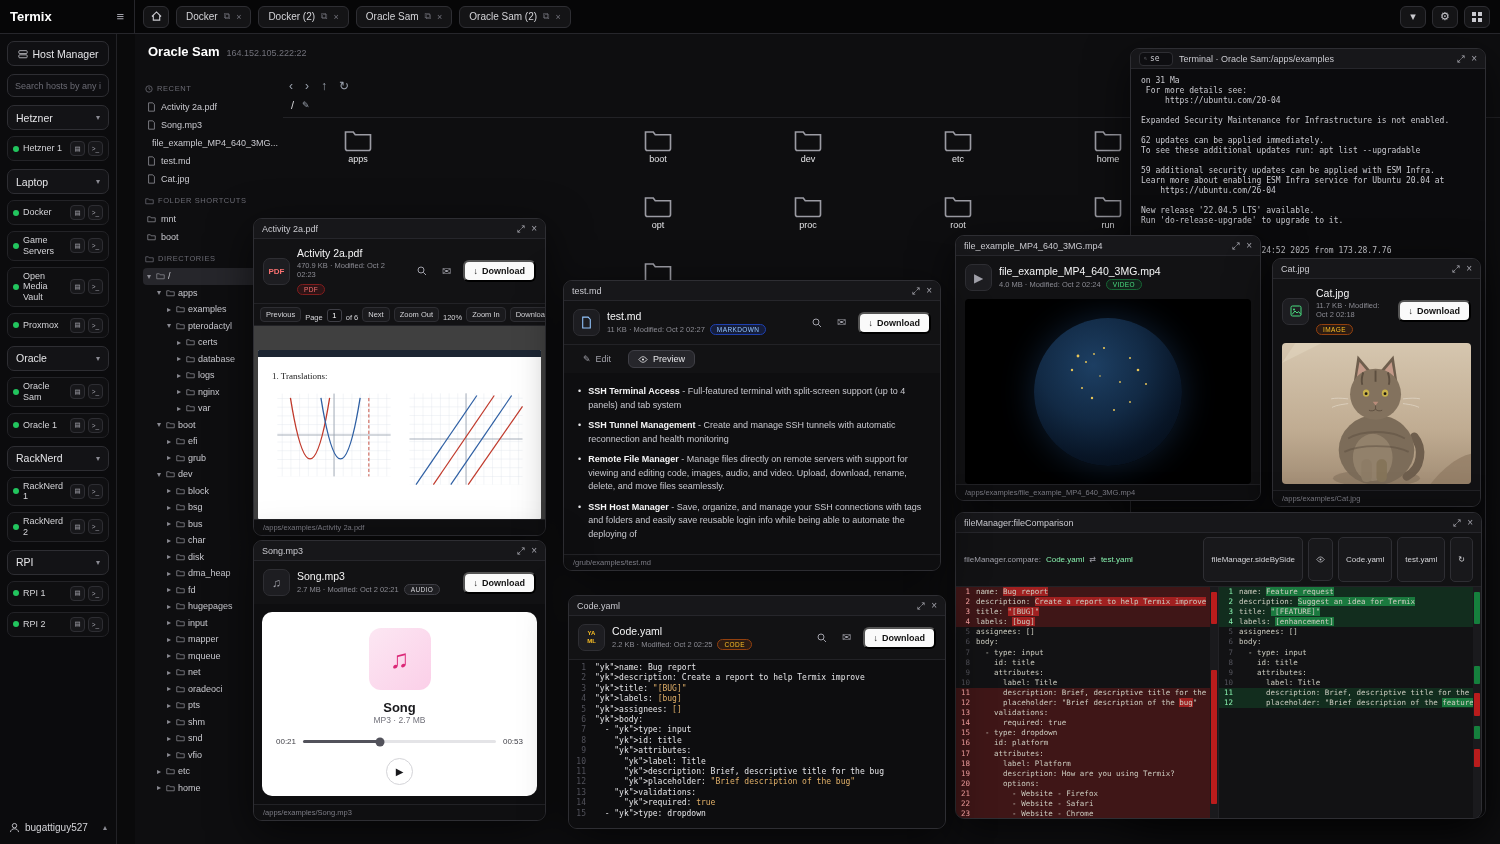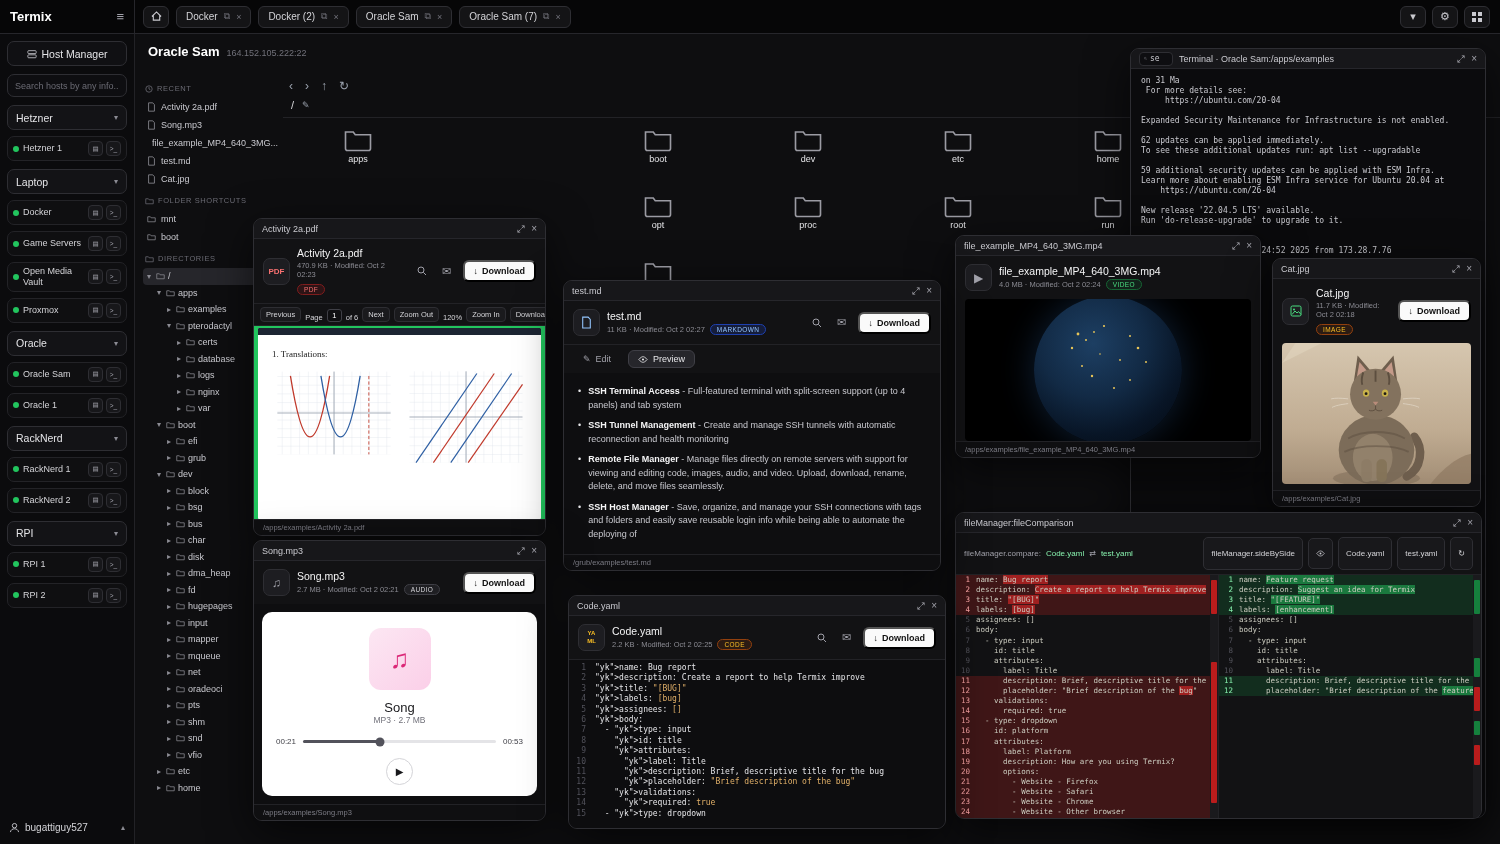--- a/index.html
+++ b/index.html
@@ -10,21 +10,21 @@
 .topbar{position:fixed;top:0;left:0;right:0;height:34px;background:#060607;border-bottom:1px solid #26262b;display:flex;align-items:center;z-index:50}
 .brand{width:135px;height:100%;display:flex;align-items:center;justify-content:space-between;padding:0 10px;border-right:1px solid #26262b}
 .brand-name{font-weight:bold;font-size:13px;color:#fff}
 .burger{color:#a1a1aa;font-size:13px}
 .tabs{display:flex;align-items:center;gap:7px;padding:0 8px;flex:1}
 .iconbtn{width:26px;height:22px;display:flex;align-items:center;justify-content:center;background:#141416;border:1px solid #2e2e33;border-radius:6px;color:#c9c9cf}
 .tab{display:flex;align-items:center;gap:6px;height:22px;padding:0 9px;background:#141416;border:1px solid #2e2e33;border-radius:6px;color:#d4d4d8;font-size:10px;white-space:nowrap}
 .ticon{color:#71717a;font-size:9px}
 .top-actions{display:flex;gap:6px;padding-right:10px}
 
-.sidebar{position:fixed;top:34px;left:0;bottom:0;width:135px;background:#0b0b0d;border-right:1px solid #222226;padding:7px;display:flex;flex-direction:column;gap:8px;z-index:40}
+.sidebar{position:fixed;top:34px;left:0;bottom:0;width:117px;background:#0b0b0d;border-right:1px solid #222226;padding:7px;display:flex;flex-direction:column;gap:8px;z-index:40}
 .hm-btn{height:25px;border:1px solid #2e2e33;border-radius:7px;background:#101013;color:#e4e4e7;font-size:10.5px;display:flex;align-items:center;justify-content:center;gap:5px;flex:none}
 .search-input{height:23px;border:1px solid #2e2e33;border-radius:7px;background:#0e0e11;color:#e4e4e7;font-size:9px;padding:0 7px;width:100%;outline:none;flex:none}
 .search-input::placeholder{color:#6b6b74}
 .host-groups{display:flex;flex-direction:column;gap:8px;overflow:hidden}
 .group{display:flex;flex-direction:column;gap:6px}
 .group-header{height:25px;border:1px solid #2e2e33;border-radius:7px;background:#131316;display:flex;align-items:center;justify-content:space-between;padding:0 8px;font-size:10.5px;color:#e4e4e7;flex:none}
 .chev{color:#8b8b93;font-size:8px}
 .host-item{min-height:25px;border:1px solid #232327;border-radius:7px;background:#0f0f11;display:flex;align-items:center;gap:4px;padding:3px 5px;font-size:9px}
 .dot{width:6px;height:6px;border-radius:50%;background:#22c55e;flex:none}
 .host-label{flex:1;color:#d4d4d8;line-height:1.2}
@@ -72,73 +72,73 @@
 .badge.videob{color:#4ade80;border-color:#166534;background:rgba(22,101,52,.2)}
 .badge.imageb{color:#fbbf24;border-color:#92400e;background:rgba(146,64,14,.2)}
 .dl-btn{height:22px;padding:0 9px;border-radius:6px;background:#fafafa;color:#111;font-size:9px;font-weight:bold;display:flex;align-items:center;gap:4px;flex:none}
 .ghost{width:18px;height:18px;display:flex;align-items:center;justify-content:center;color:#a1a1aa;flex:none}
 .wfooter{flex:none;height:16px;display:flex;align-items:center;padding:0 9px;font-size:7.5px;color:#7c7c85;border-top:1px solid #222226;background:#0f0f11;white-space:nowrap;overflow:hidden}
 
 .w-pdf{left:253px;top:218px;width:293px;height:318px;z-index:20}
 .pdf-toolbar{display:flex;align-items:flex-end;gap:4px;padding:3px 6px;border-top:1px solid #222226;border-bottom:1px solid #222226;font-size:7.5px;color:#d4d4d8;white-space:nowrap;overflow:hidden;flex:none}
 .pbtn{border:1px solid #2e2e33;background:#1a1a1d;border-radius:4px;padding:2px 5px;color:#d4d4d8;font-size:7.5px;flex:none}
 .page-input{width:15px;height:13px;background:#0f0f11;border:1px solid #3f3f46;border-radius:3px;color:#fff;text-align:center;font-size:7.5px}
-.pdf-viewer{flex:1;background:#22c55e;overflow:hidden;padding:2px 4px 0;display:flex;justify-content:center}
+.pdf-viewer{flex:1;background:#404040;overflow:hidden;padding:24px 4px 0;display:flex;justify-content:center}
 .pdf-page{background:#fff;width:100%;border-radius:1px;overflow:hidden}
 .pdf-prev-edge{height:7px;background:#1c2532;margin-bottom:14px}
 .pdf-heading{font-family:"Liberation Serif",serif;font-size:9px;color:#1a1a1a;margin:6px 0 8px 14px}
 .pdf-graphs{display:flex;gap:10px;justify-content:center;align-items:flex-start}
 
 .w-md{left:563px;top:280px;width:378px;height:291px;z-index:21}
 .md-tabs{display:flex;gap:7px;padding:5px 9px;border-top:1px solid #222226;flex:none}
 .mtab{display:flex;align-items:center;gap:5px;font-size:9px;color:#a1a1aa;padding:3px 9px;border-radius:6px;border:1px solid transparent}
 .mtab.active{background:#26262b;border-color:#3f3f46;color:#e4e4e7}
 .md-body{flex:1;overflow:hidden;padding:12px 14px;background:#0e0e10}
 .md-h1{font-size:15px;font-weight:bold;color:#fff;margin:4px 0 12px}
 .md-li{display:flex;gap:7px;font-size:9px;color:#c9c9cf;line-height:1.5;margin-bottom:7px}
 .md-li b{color:#f4f4f5}
 .bullet{color:#e4e4e7;flex:none}
 
 .w-audio{left:253px;top:540px;width:293px;height:281px;z-index:22}
 .audio-body{flex:1;background:#0e0e10;padding:8px;display:flex}
 .audio-card{flex:1;background:#fff;border-radius:10px;display:flex;flex-direction:column;align-items:center;padding:16px 14px 10px}
 .song-art{width:62px;height:62px;border-radius:12px;background:linear-gradient(135deg,#fce7f3,#fbcfe8);display:flex;align-items:center;justify-content:center;margin-bottom:10px}
 .song-note{color:#db2777;font-size:26px}
-.song-title{font-size:13px;font-weight:normal;color:#18181b}
+.song-title{font-size:13px;font-weight:bold;color:#18181b}
 .song-sub{font-size:8.5px;color:#71717a;margin-bottom:12px}
 .audio-ctl{width:100%;display:flex;align-items:center;gap:7px;font-size:8px;color:#3f3f46}
 .track{flex:1;height:3px;background:#e4e4e7;border-radius:2px;position:relative}
 .track-fill{position:absolute;left:0;top:0;bottom:0;background:#52525b;border-radius:2px}
 .thumb{position:absolute;top:50%;transform:translate(-50%,-50%);width:9px;height:9px;background:#52525b;border-radius:50%}
 .play-btn{width:27px;height:27px;border-radius:50%;border:1px solid #d4d4d8;display:flex;align-items:center;justify-content:center;color:#18181b;font-size:10px;margin-top:12px;background:#fff}
 
 .w-code{left:568px;top:595px;width:378px;height:234px;z-index:23}
 .code-body{flex:1;background:#0d0d0f;font-family:"DejaVu Sans Mono",monospace;font-size:8px;line-height:10.4px;overflow:hidden;padding:3px 0;border-top:1px solid #222226}
 .cline{display:flex;white-space:pre}
 .cnum{width:26px;text-align:right;padding-right:9px;color:#52525b;flex:none}.ys{color:#e0af68}
 
-.w-video{left:955px;top:235px;width:306px;height:223px;z-index:12}
+.w-video{left:955px;top:235px;width:306px;height:266px;z-index:12}
 .video-body{flex:1;background:#000;margin:0 9px;border-radius:4px;position:relative;display:flex;align-items:center;justify-content:center;overflow:hidden}
 .earth{width:148px;height:148px;border-radius:50%;background:radial-gradient(circle at 40% 32%,#1d3f63 0%,#122a45 40%,#081526 68%,#02060c 100%);box-shadow:0 0 34px rgba(40,90,150,.35)}
 
 .w-cat{left:1272px;top:258px;width:209px;height:249px;z-index:13}
 .cat-body{flex:1;margin:0 9px 6px;border-radius:4px;overflow:hidden;display:flex;align-items:center;justify-content:center}
 
 .w-term{left:1130px;top:48px;width:356px;height:770px;z-index:10}
 .term-body{flex:1;background:#0b0b0d;padding:7px 10px;font-family:"DejaVu Sans Mono",monospace;font-size:8px;line-height:10px;color:#c9c9cf;overflow:hidden}
 .tline{min-height:10px;white-space:pre}
 .tprompt{color:#4ade80}
 .boxed{border:1px solid #52525b;background:#151518;padding:0 3px;display:inline-block;line-height:9px}
 .term-search{display:flex;align-items:center;gap:3px;border:1px solid #2e2e33;border-radius:4px;background:#0e0e11;height:14px;padding:0 4px;color:#c9c9cf;font-size:8px;width:34px}
 .term-search input{width:18px;background:transparent;border:none;color:#c9c9cf;font-size:8px;outline:none;font-family:"DejaVu Sans Mono",monospace}
 
 .w-cmp{left:955px;top:512px;width:527px;height:307px;z-index:14}
 .cmp-toolbar{display:flex;align-items:center;gap:5px;padding:4px 8px;font-size:8px;color:#a1a1aa;border-bottom:1px solid #222226;white-space:nowrap;overflow:hidden;flex:none}
 .cmp-file{color:#86efac}
-.cmp-btn{border:1px solid #2e2e33;background:#18181b;border-radius:5px;padding:11px 7px;color:#d4d4d8;font-size:8px;flex:none;display:flex;align-items:center;gap:3px}
+.cmp-btn{border:1px solid #2e2e33;background:#18181b;border-radius:5px;padding:17px 7px;color:#d4d4d8;font-size:8px;flex:none;display:flex;align-items:center;gap:3px}
 .cmp-body{flex:1;display:flex;overflow:hidden;font-family:"DejaVu Sans Mono",monospace;font-size:7.5px;line-height:10.1px}
 .cmp-pane{flex:1;overflow:hidden;position:relative;padding-right:8px}
 .cmp-pane.leftp{border-right:1px solid #222226}
 .dline{display:flex;white-space:pre;color:#cbcbbf}
 .dnum{width:20px;text-align:right;padding-right:6px;color:#52525b;flex:none}
 .dline.del{background:rgba(127,29,29,.42)}
 .dline.del .dnum{color:#fca5a5}
 .dline.add{background:rgba(20,83,45,.42)}
 .dline.add .dnum{color:#86efac}
 .hlw{background:rgba(220,38,38,.62)}
@@ -173,21 +173,21 @@
         <span class="ticon" data-interactable="true">×</span>
       </div>
 
       <div class="tab" data-interactable="true">
         <span data-interactable="false">Oracle Sam</span>
         <span class="ticon" data-interactable="true">⧉</span>
         <span class="ticon" data-interactable="true">×</span>
       </div>
 
       <div class="tab" data-interactable="true">
-        <span data-interactable="false">Oracle Sam (7)</span>
+        <span data-interactable="false">Oracle Sam (2)</span>
         <span class="ticon" data-interactable="true">⧉</span>
         <span class="ticon" data-interactable="true">×</span>
       </div>
 
   </div>
   <div class="top-actions" data-interactable="false">
     <span class="iconbtn" data-interactable="true">▾</span>
     <span class="iconbtn" data-interactable="true">⚙</span>
     <span class="iconbtn" data-interactable="true">
       <svg width="10" height="10" viewBox="0 0 10 10" data-interactable="false">

